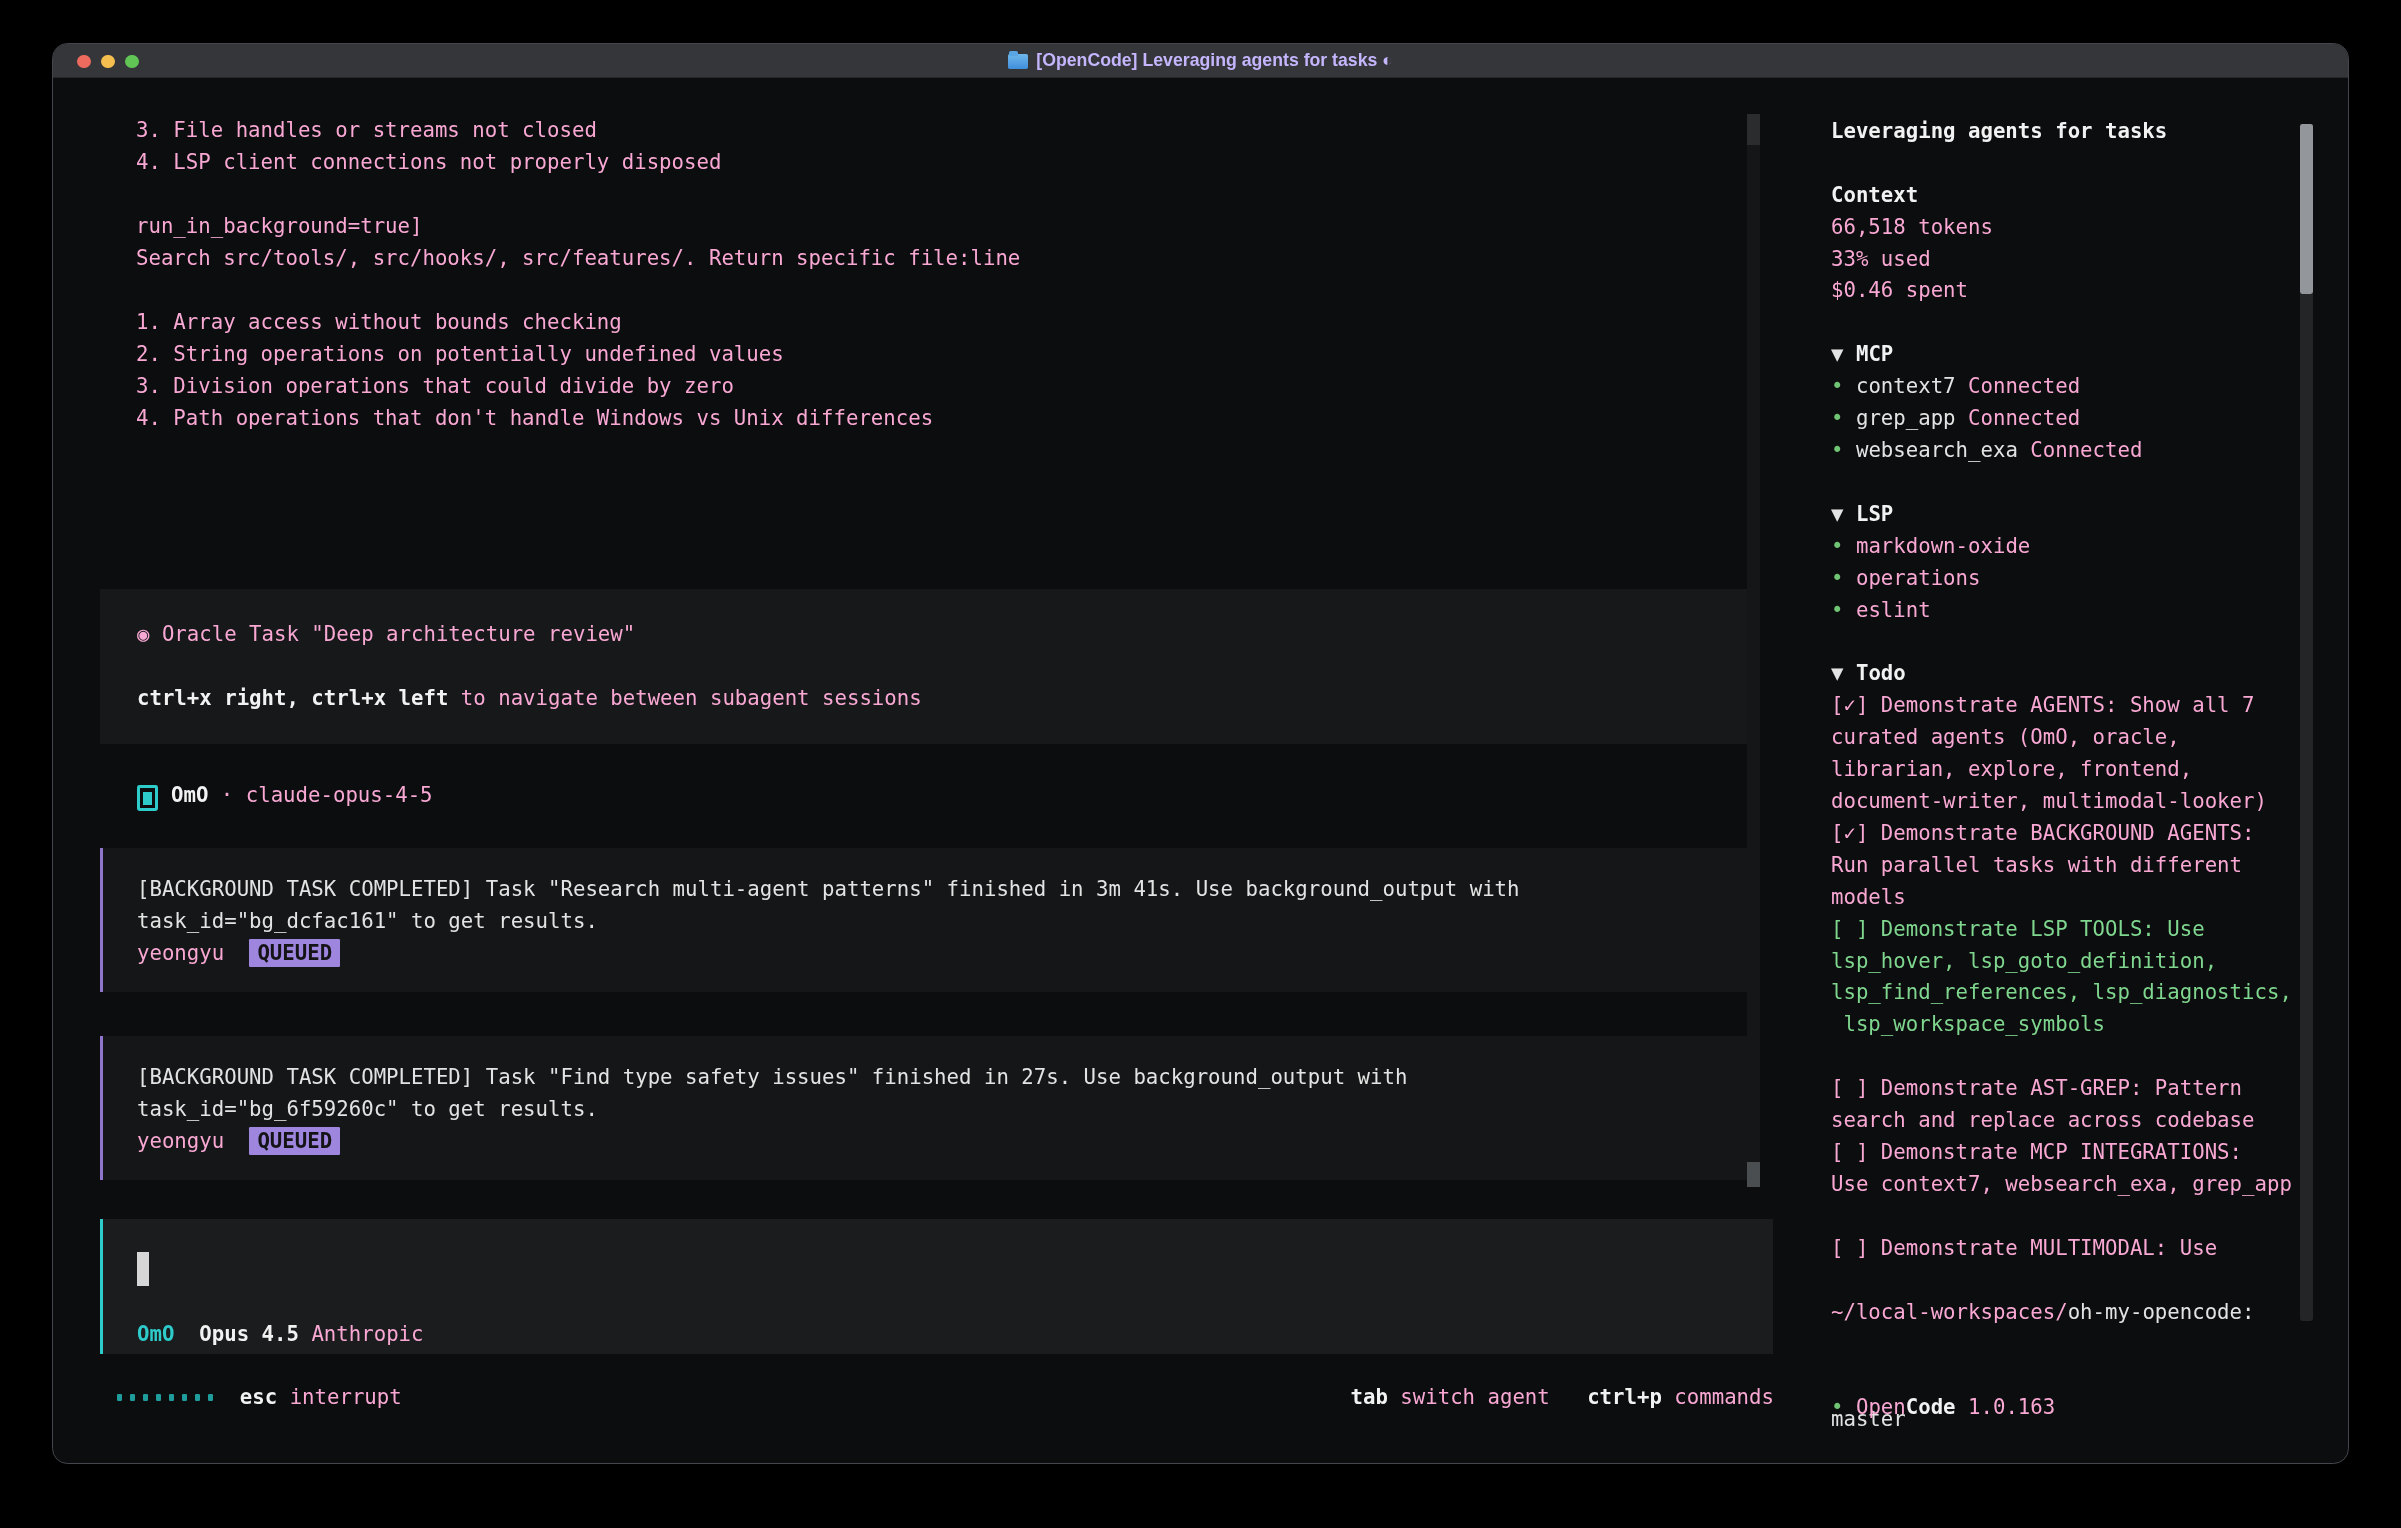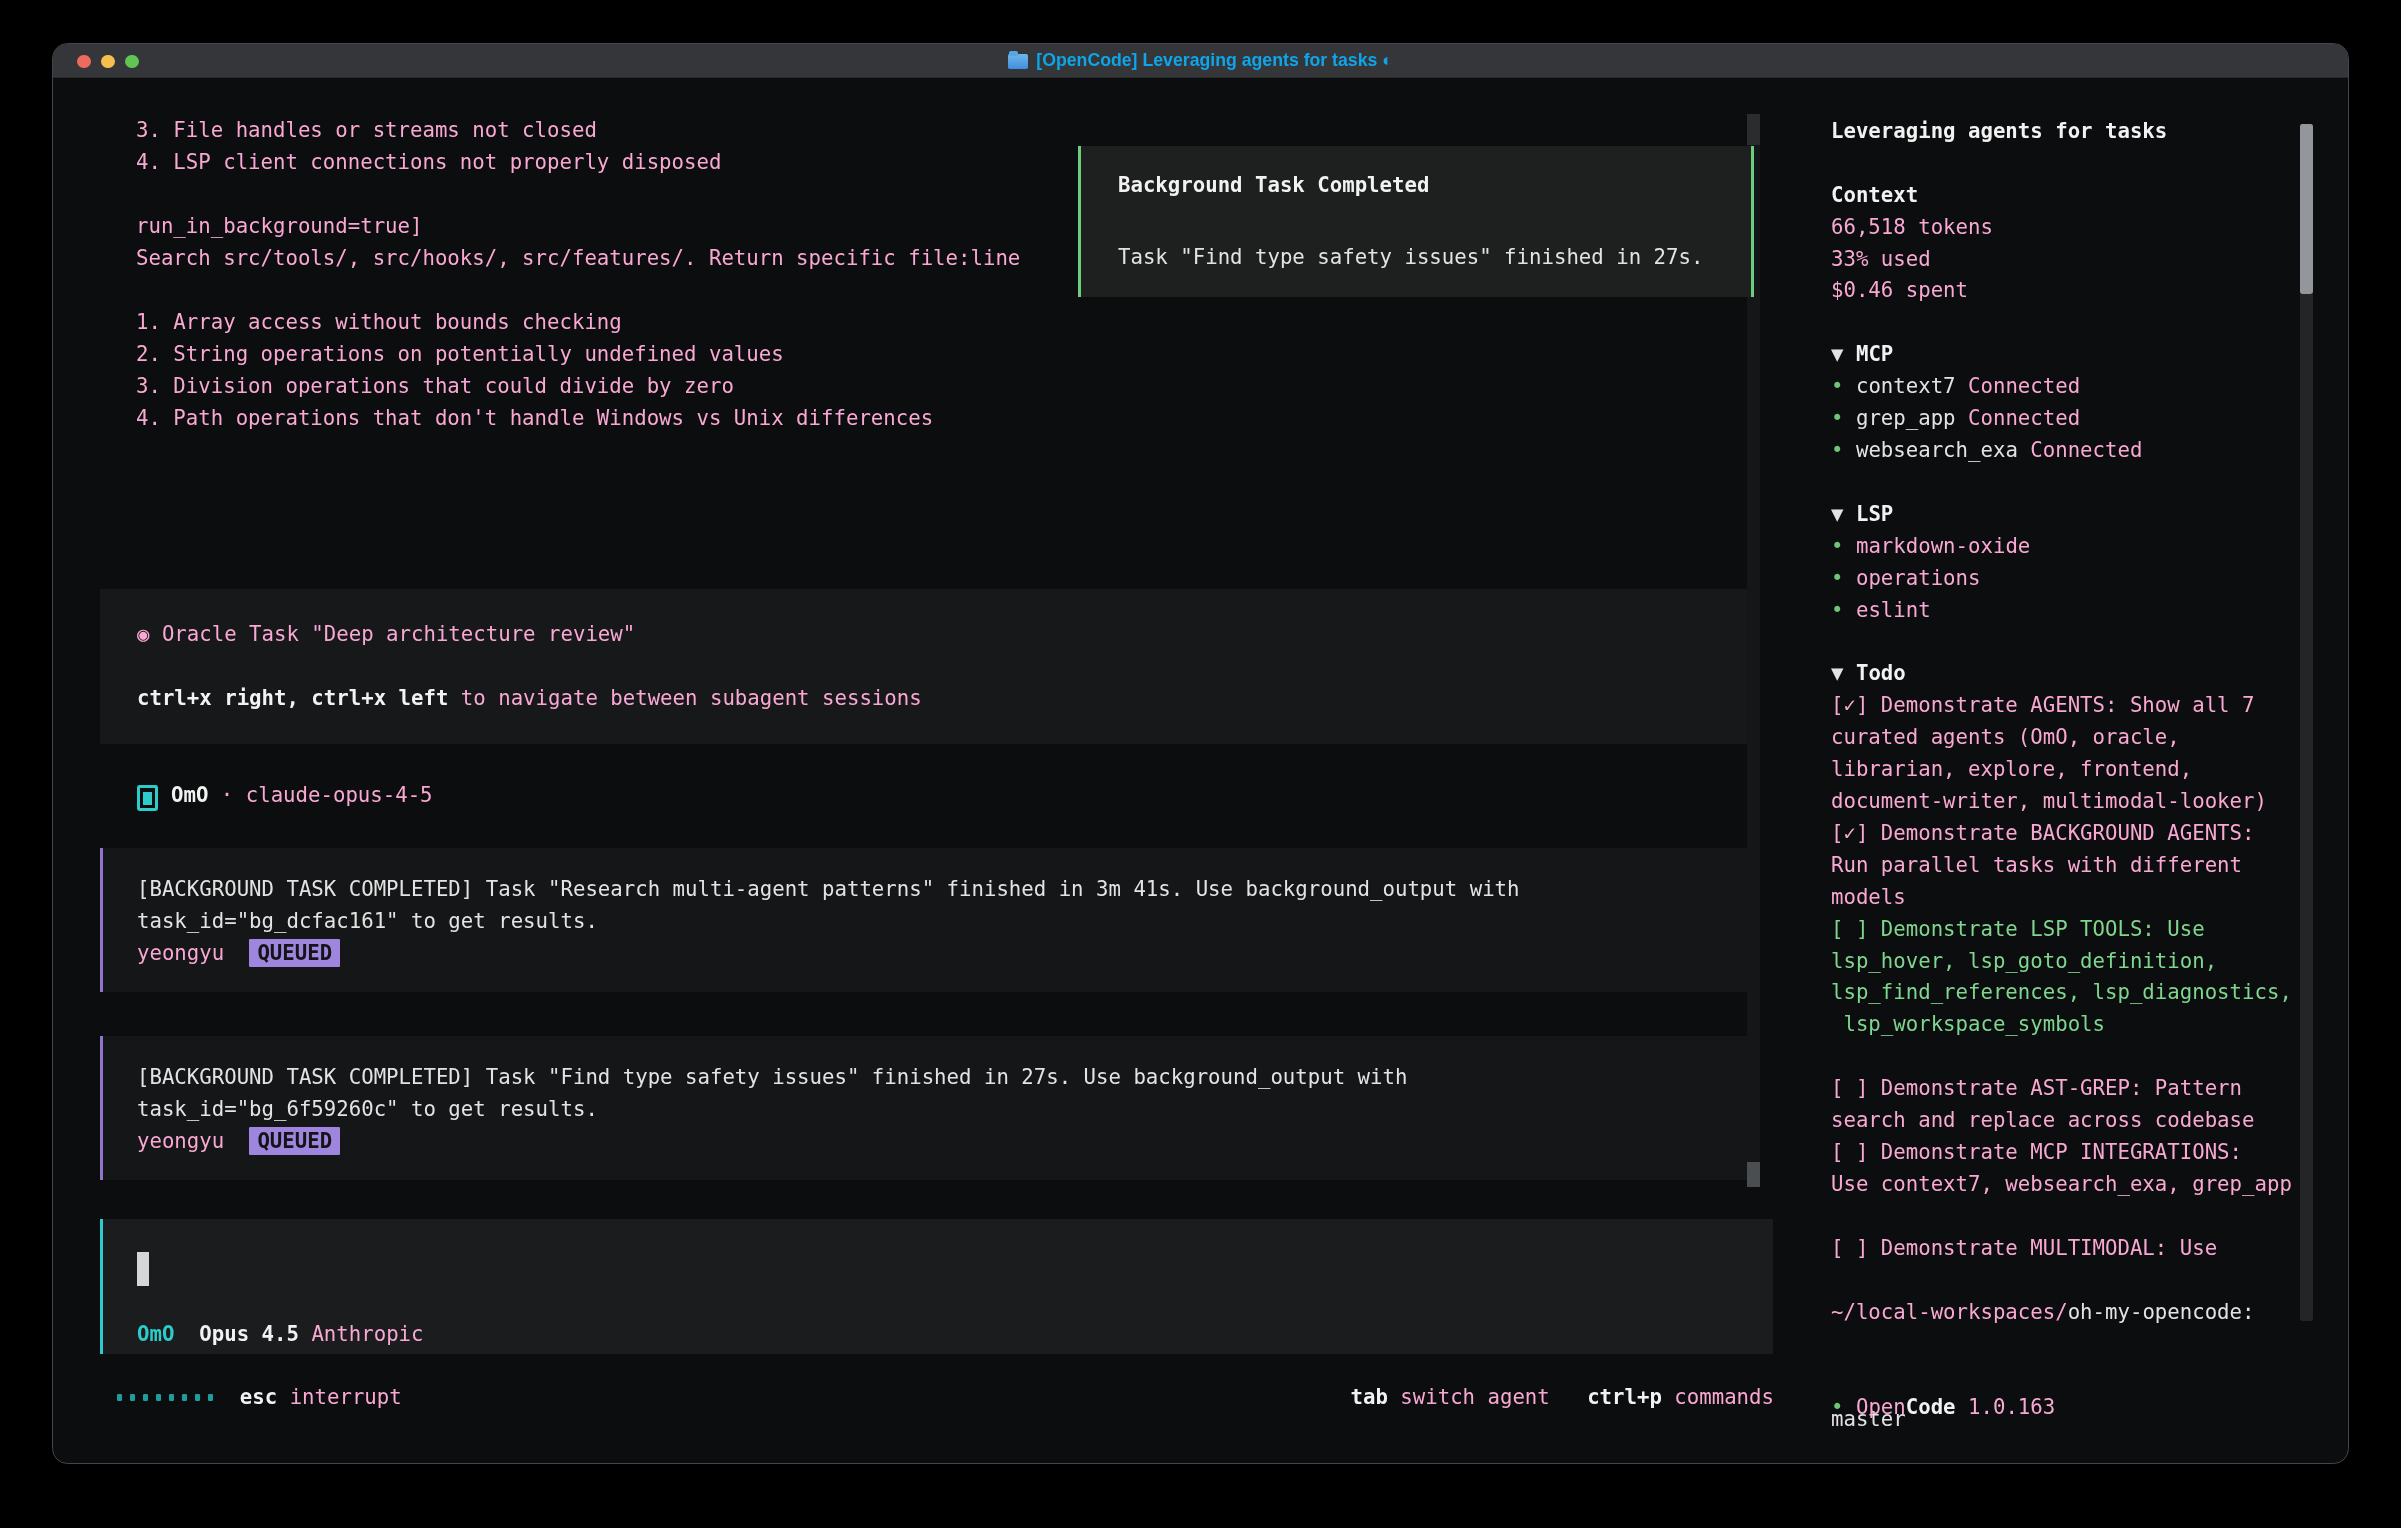--- a/index.html
+++ b/index.html
@@ -6,21 +6,21 @@
   *{box-sizing:border-box;}
   .mono{font-family:"DejaVu Sans Mono","Liberation Mono",monospace;font-size:20.7px;line-height:32px;}
   .window{position:absolute;left:52px;top:43px;width:2297px;height:1421px;background:#0c0d0e;
     border:1.8px solid #43464d;border-radius:15.4px;overflow:hidden;box-shadow:0 17.7px 47px rgba(0,0,0,.7);}
   .titlebar{position:absolute;left:0;top:0;width:100%;height:34px;background:#343639;
     border-bottom:1.2px solid #26282a;display:flex;align-items:center;justify-content:center;}
   .lights{position:absolute;left:24px;top:10.6px;display:flex;gap:10.6px;}
   .light{width:13.6px;height:13.6px;border-radius:50%;}
   .l-red{background:#ed6a5e;} .l-yellow{background:#f4bf4f;} .l-green{background:#61c555;}
   .titletext{font-family:"Liberation Sans","DejaVu Sans",sans-serif;font-size:17.7px;font-weight:700;
-    color:#0ea5e9;display:flex;align-items:center;gap:8.3px;}
+    color:#c4b5fd;display:flex;align-items:center;gap:8.3px;}
   .foldericon{position:relative;width:20px;height:14.8px;background:linear-gradient(#6fb7ea,#3f8edd);
     border-radius:1.8px;margin-top:2.4px;}
   .foldericon::before{content:"";position:absolute;left:0.6px;top:-3.5px;width:8.9px;height:5.3px;
     background:#5fa8e0;background:#5aa5e4;border-radius:1.8px 1.8px 0 0;}
   
   .s-dim{color:#f9a8d4;}
   .s-white{color:#e3e3e3;}
   .s-boldwhite{color:#f2f2f2;font-weight:700;}
   .s-cyan{color:#2ecbcb;font-weight:700;}
   .s-green{color:#7fd68f;}
@@ -132,24 +132,20 @@
           <span class="dot"></span>
           <span class="dot"></span>
           <span class="dot"></span>
           <span class="dot"></span>
         </div>
       <div class="t-line"><span class="s-boldwhite">esc</span><span> </span><span class="s-dim">interrupt</span></div>
     </div>
     <div class="t-line"><span class="s-boldwhite">tab</span><span class="s-dim"> switch agent</span><span>   </span><span class="s-boldwhite">ctrl+p</span><span class="s-dim"> commands</span></div>
   </div>
 
-  <div class="notification mono">
-    <div class="notif-title t-line"><span class="s-boldwhite">Background Task Completed</span></div>
-    <div class="notif-body t-line"><span class="s-white">Task "Find type safety issues" finished in 27s.</span></div>
-  </div>
 
   <div class="main-scroll">
     <div class="main-scroll-cap"></div>
     <div class="main-scroll-thumb"></div>
   </div>
 
   <div class="sidebar mono">
       <div class="side-line" style="top: 71px;"><span class="s-boldwhite">Leveraging agents for tasks</span></div>
       <div class="side-line" style="top: 135px;"><span class="s-boldwhite">Context</span></div>
       <div class="side-line" style="top: 167px;"><span class="s-dim">66,518 tokens</span></div>

